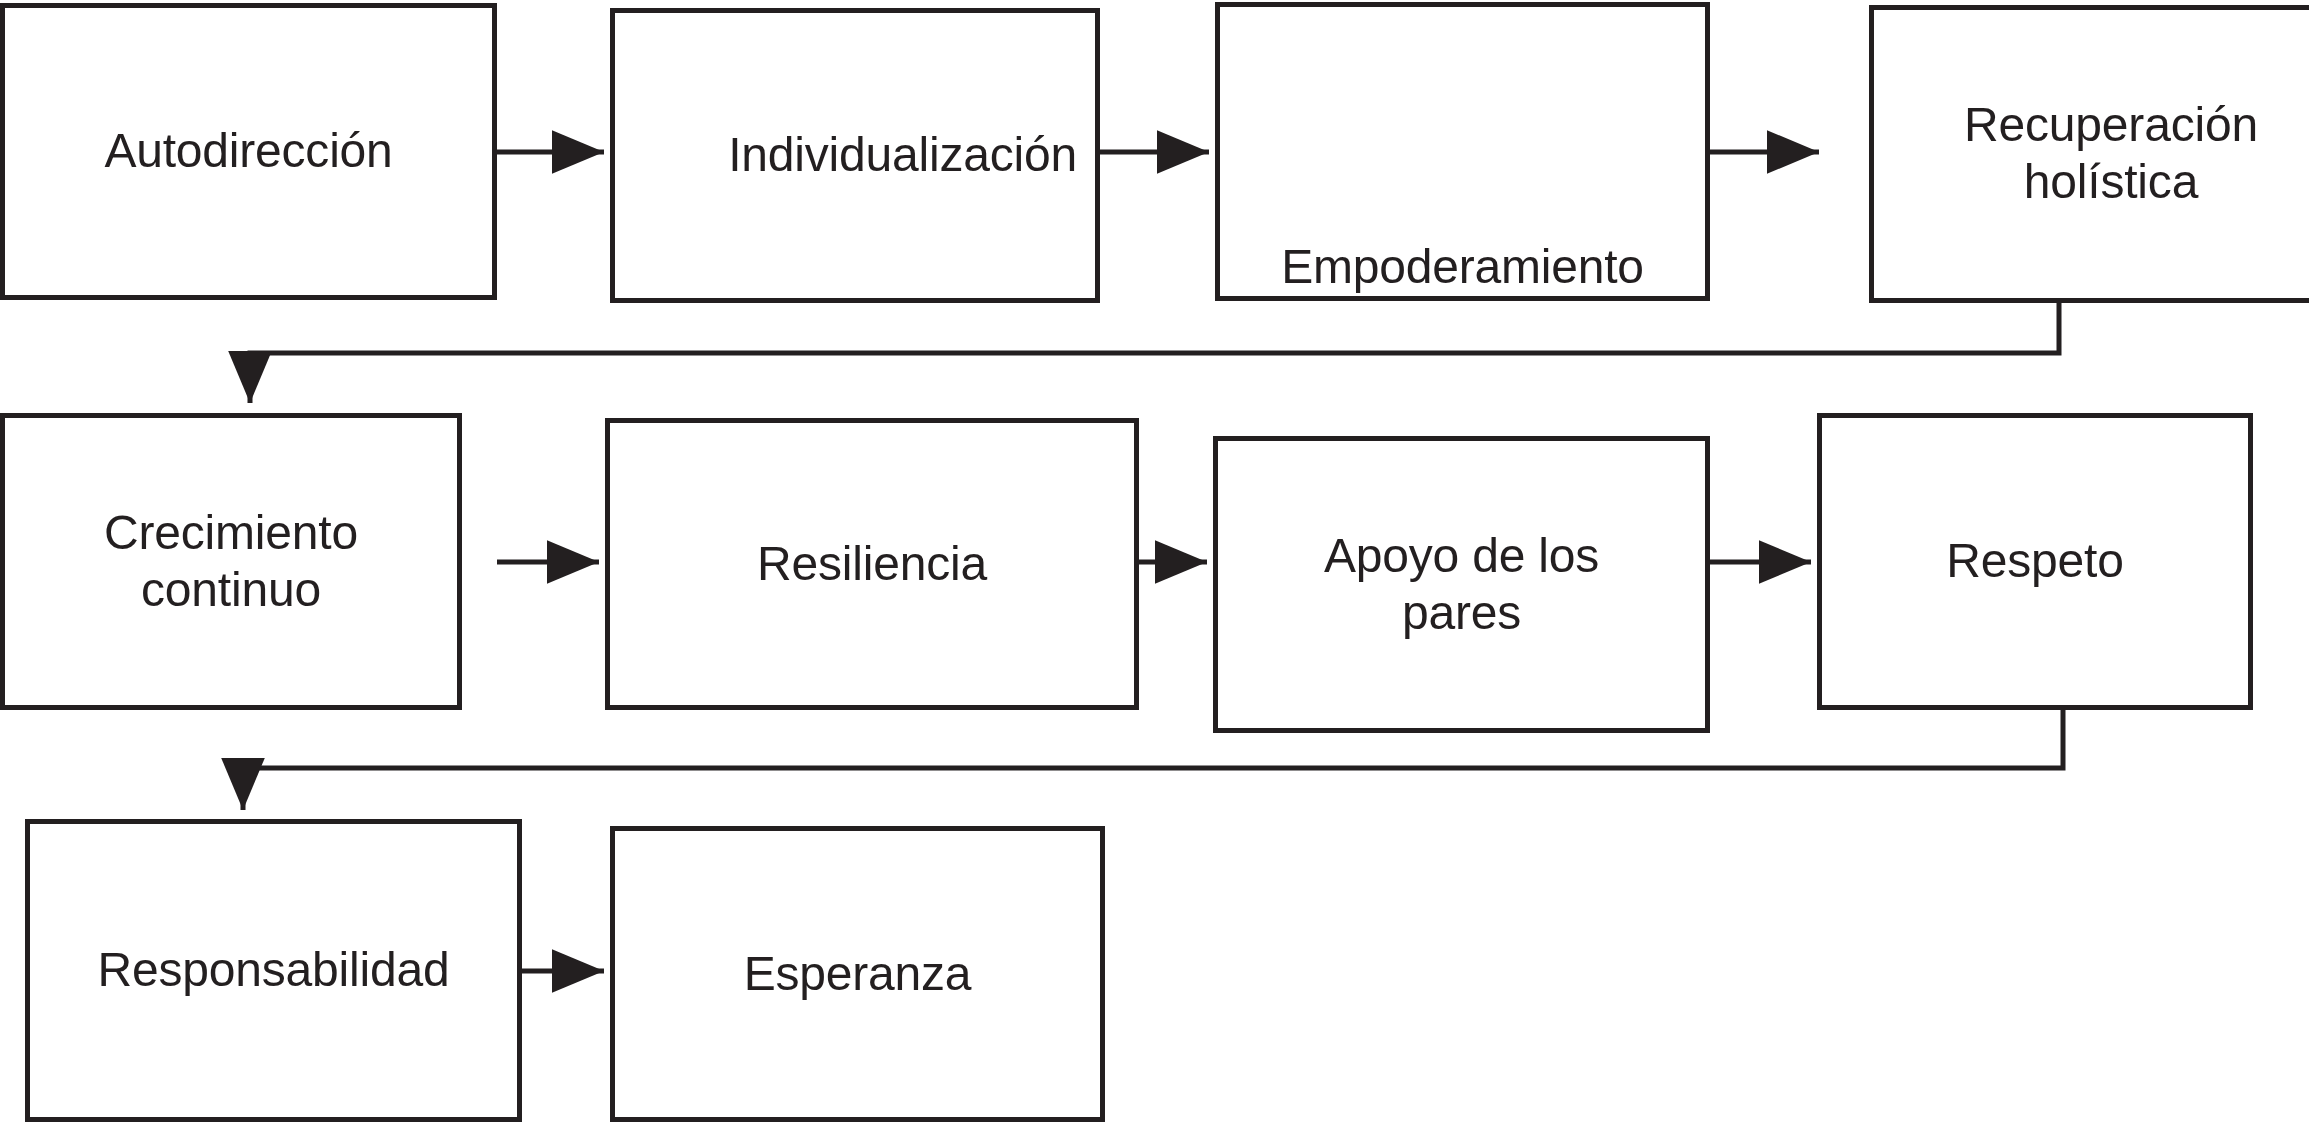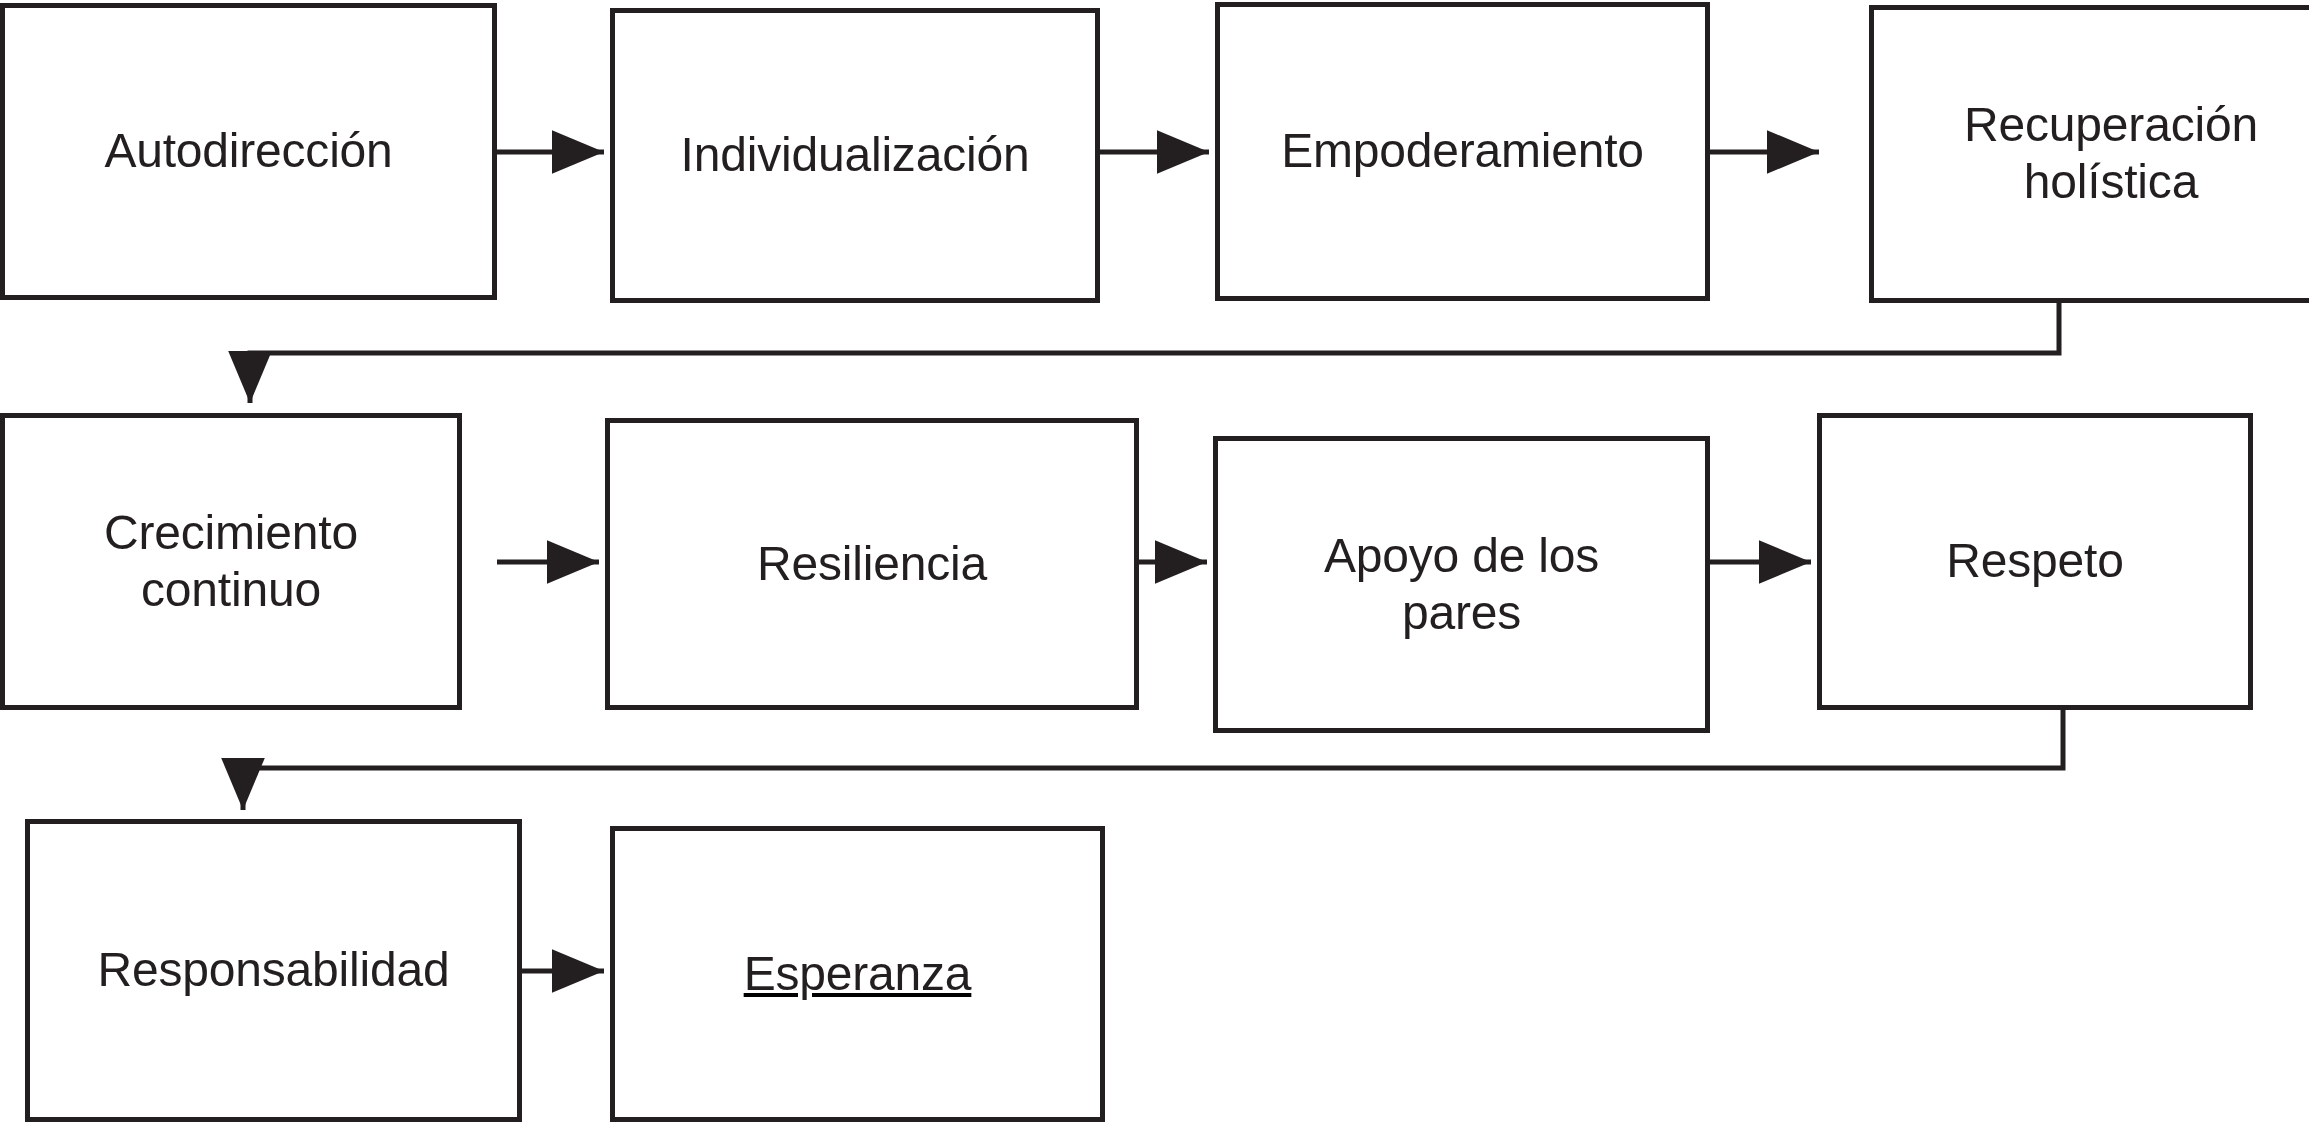--- a/index.html
+++ b/index.html
@@ -74,25 +74,25 @@
 
     <path d="M2063,710 L2063,768 L243,768 L243,810" fill="none" stroke="#231f20" stroke-width="5" marker-end="url(#arrow-down)"></path>
 
     <line x1="497" y1="971" x2="604" y2="971" stroke="#231f20" stroke-width="5" marker-end="url(#arrow-right)"></line>
   </svg>
 
   <div class="node-box" style="left:0px; top:3px; width:497px; height:297px;">
     <span class="node-label">Autodirección</span>
   </div>
 
-  <div class="node-box" style="left:610px; top:8px; width:490px; height:295px;">
+  <div class="node-box" style="left:610px; top:8px; width:490px; height:295px;justify-content:flex-end;">
     <span class="node-label">Individualización</span>
   </div>
 
-  <div class="node-box" style="left:1215px; top:2px; width:495px; height:299px;">
+  <div class="node-box" style="left:1215px; top:2px; width:495px; height:299px;align-items:flex-end;">
     <span class="node-label">Empoderamiento</span>
   </div>
 
   <div class="node-box" style="left:1825px; top:5px; width:484px; height:298px;margin-left:44px;">
     <span class="node-label">Recuperación
 holística</span>
   </div>
 
   <div class="node-box" style="left:0px; top:413px; width:462px; height:297px;">
     <span class="node-label">Crecimiento
@@ -109,17 +109,17 @@
   </div>
 
   <div class="node-box" style="left:1817px; top:413px; width:436px; height:297px;">
     <span class="node-label">Respeto</span>
   </div>
 
   <div class="node-box" style="left:0px; top:819px; width:497px; height:303px;margin-left:25px;">
     <span class="node-label">Responsabilidad</span>
   </div>
 
-  <div class="node-box" style="left:610px; top:826px; width:495px; height:296px;text-decoration:underline;">
+  <div class="node-box" style="left:610px; top:826px; width:495px; height:296px;">
     <span class="node-label">Esperanza</span>
   </div>
 
 </div>
 
 </body></html>

